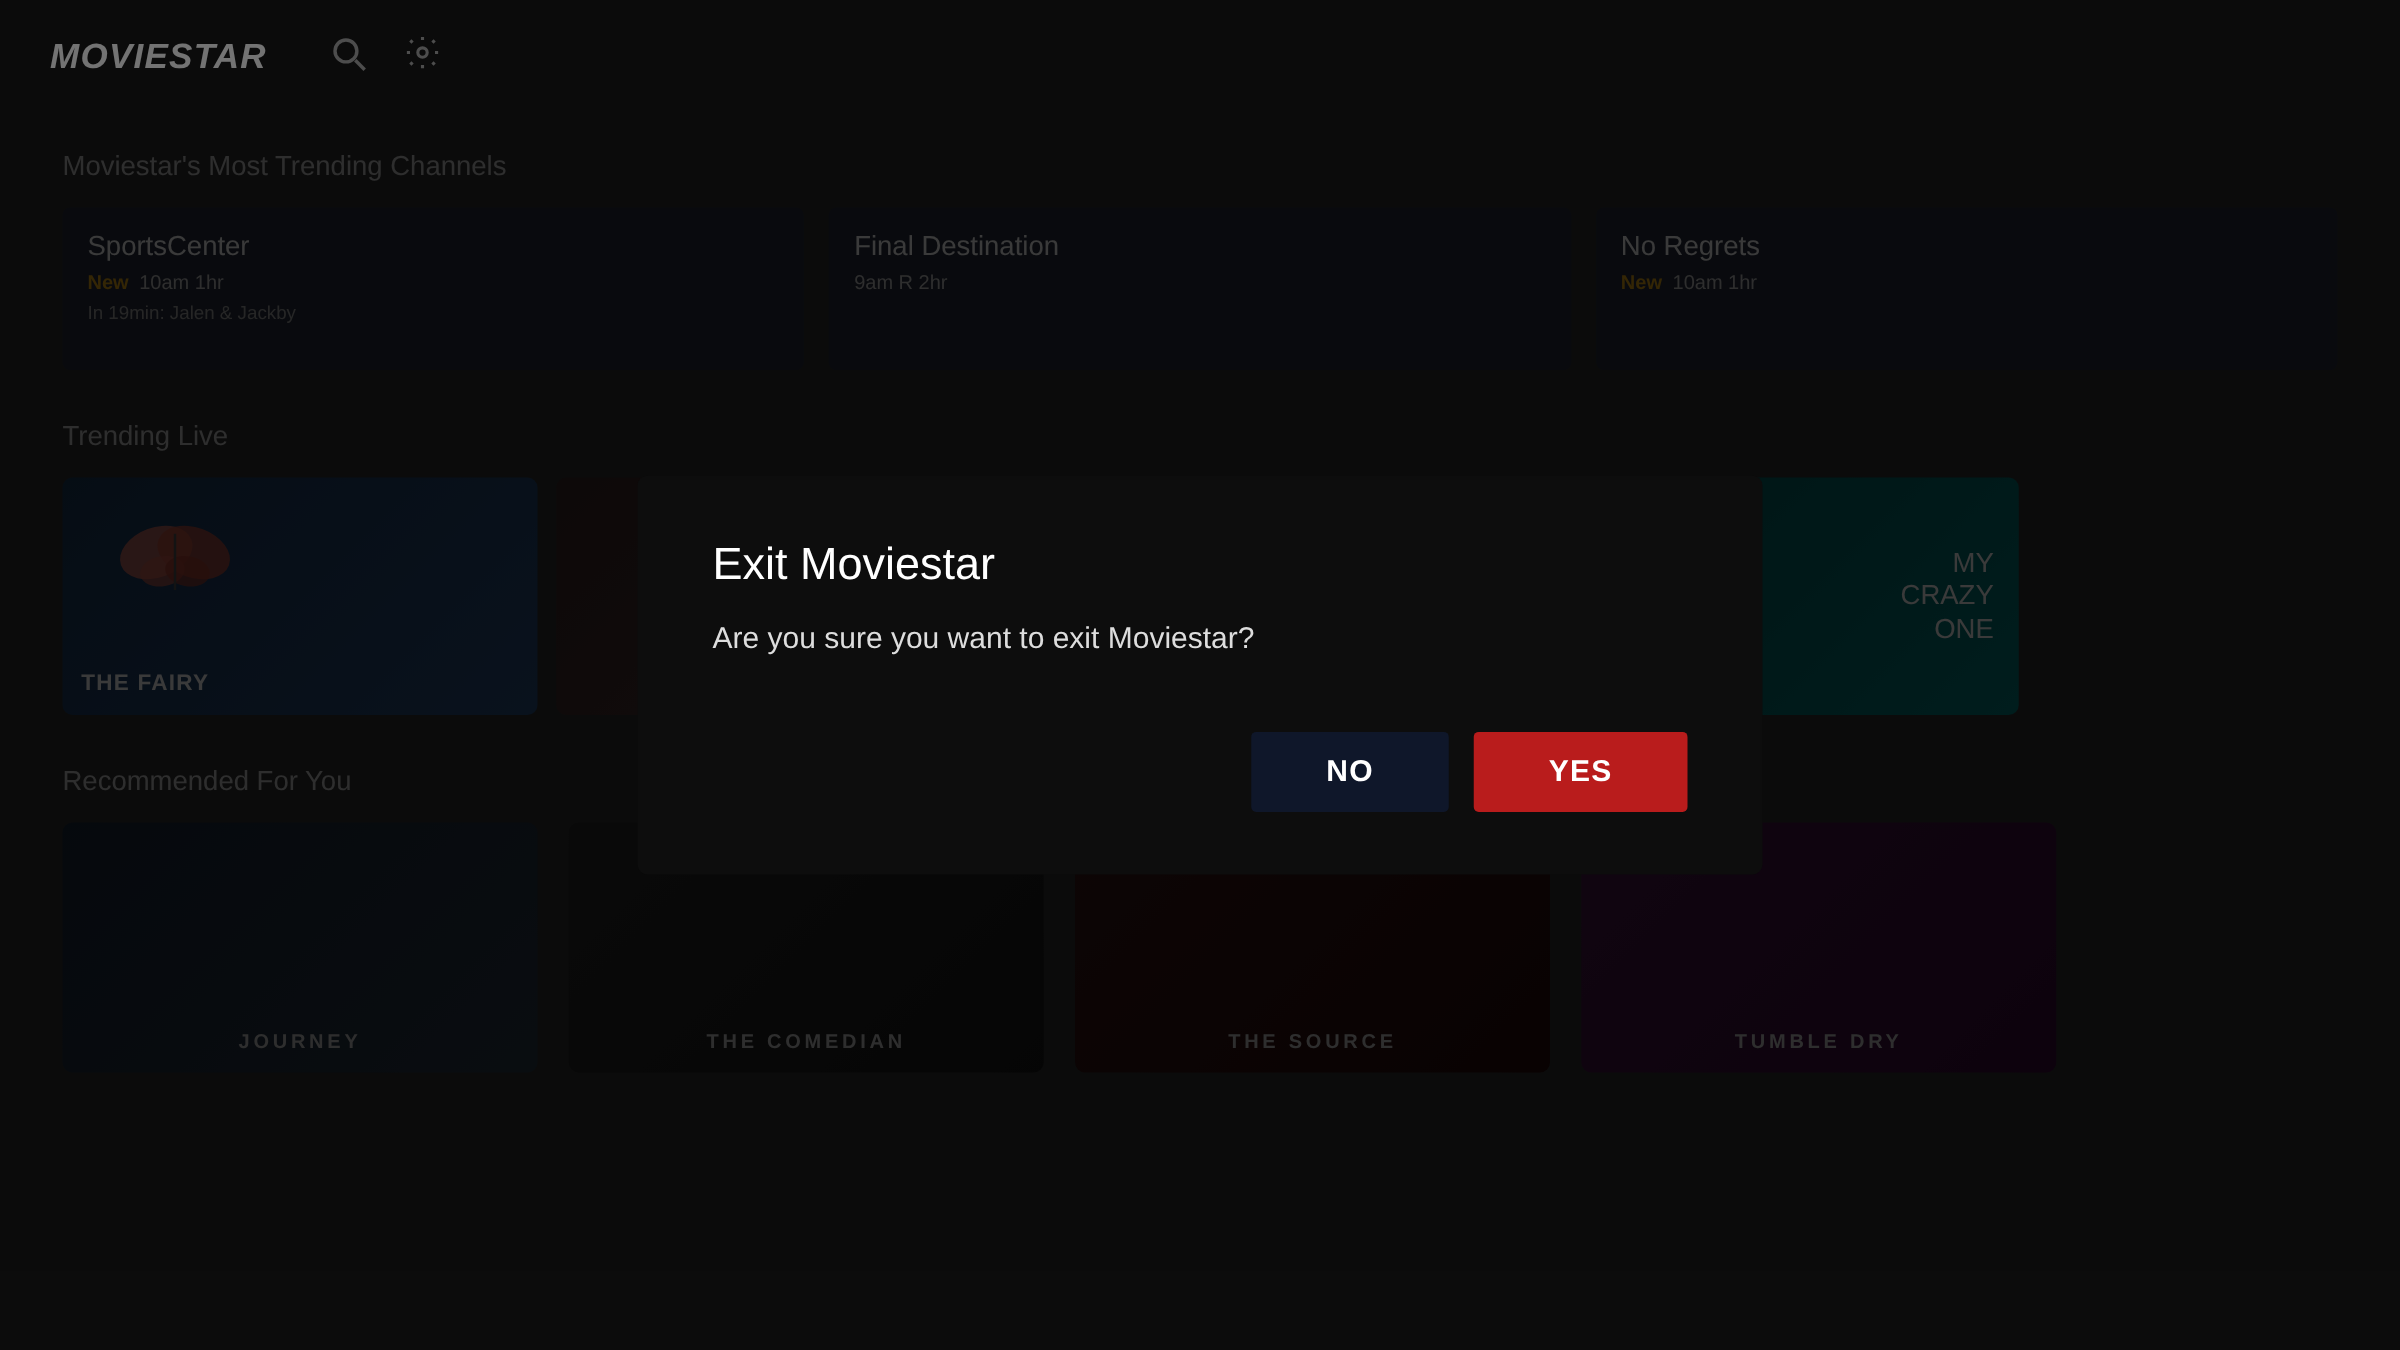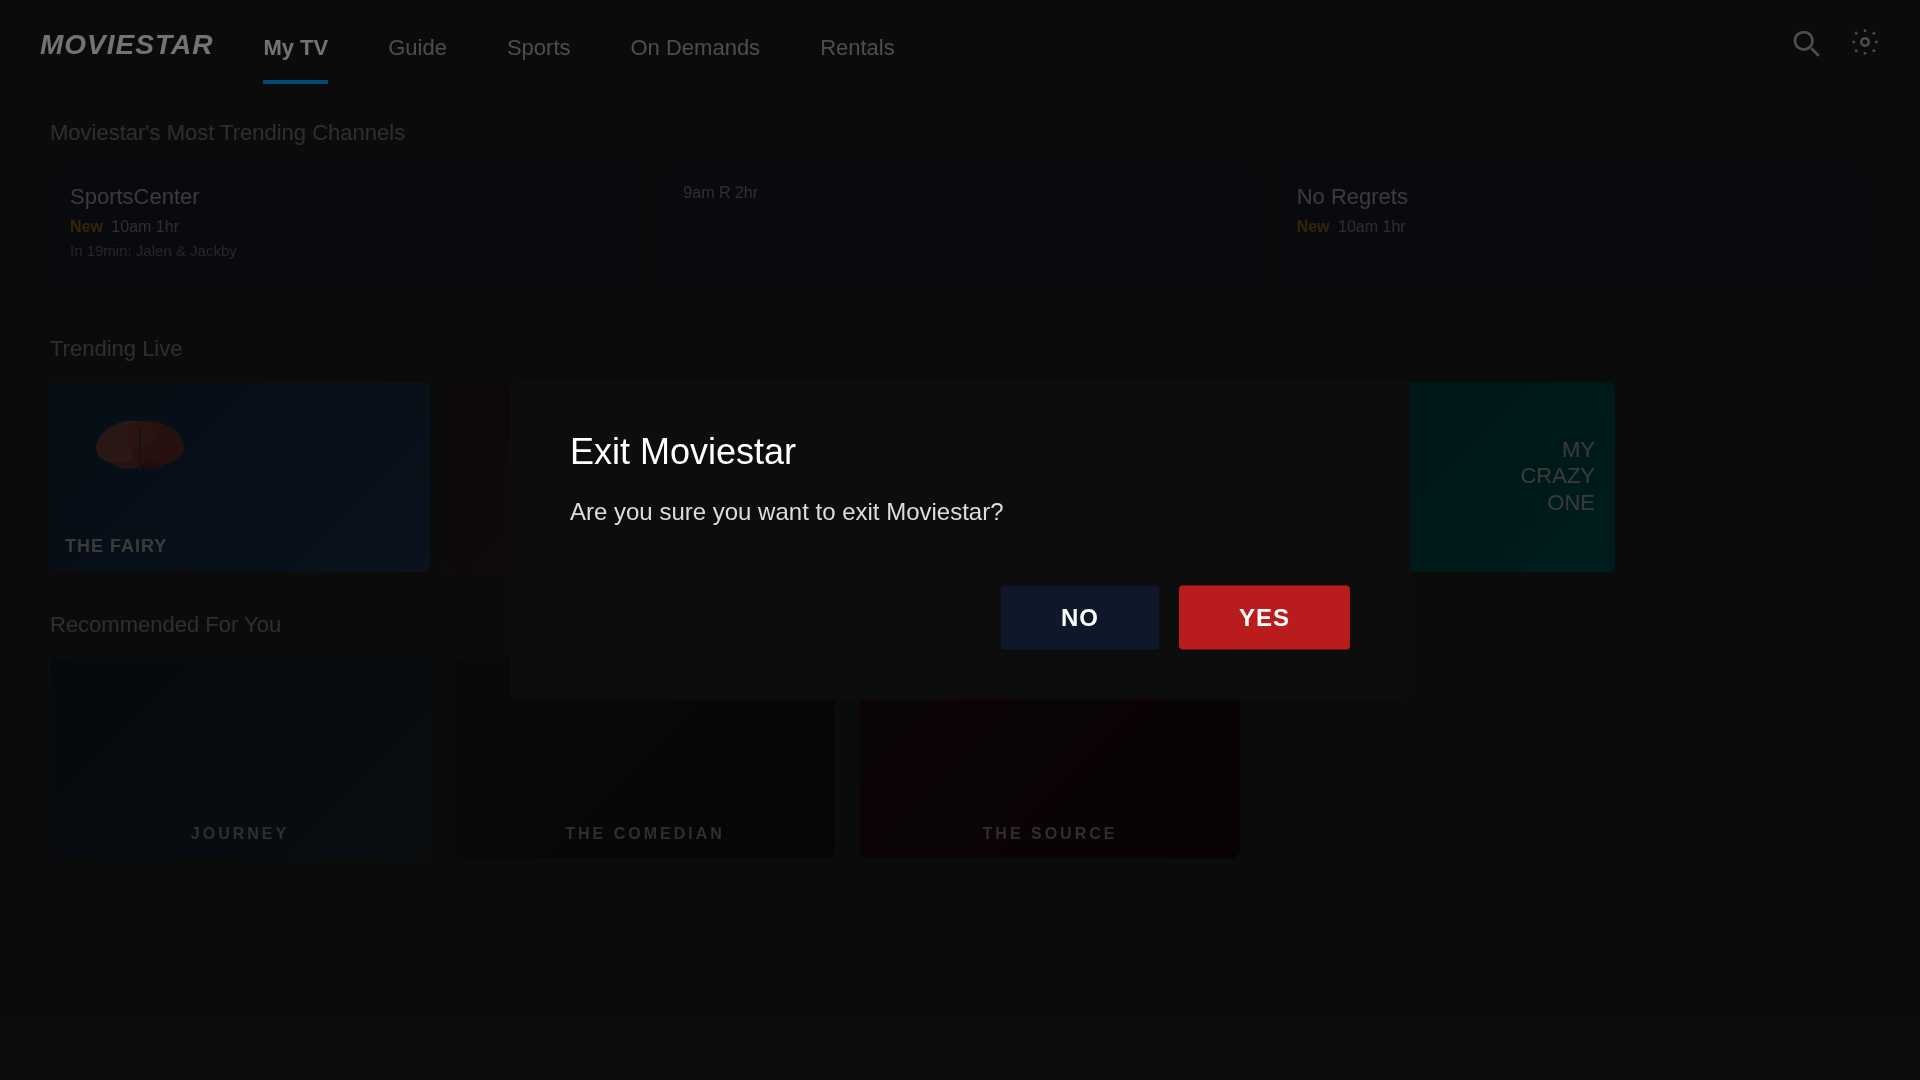--- a/index.html
+++ b/index.html
@@ -283,29 +283,20 @@
       flex: 1;
       height: 100%;
       padding-top: 10px;
     }
   </style>
 </head>
 <body>
 
 <div class="header">
   <div class="logo">MOVIESTAR</div>
-  <div class="header-nav-container">
-    <nav class="nav">
-      <span class="nav-item active">My TV</span>
-      <span class="nav-item">Guide</span>
-      <span class="nav-item">Sports</span>
-      <span class="nav-item">On Demands</span>
-      <span class="nav-item">Rentals</span>
-    </nav>
-  </div>
   <div class="header-icons">
     <span class="header-icon">
       <svg width="30" height="30" viewBox="0 0 24 24" fill="none" stroke="#aaaaaa" stroke-width="2.2">
         <circle cx="11" cy="11" r="7"></circle>
         <line x1="17" y1="17" x2="23" y2="23"></line>
       </svg>
     </span>
     <span class="header-icon">
       <svg width="30" height="30" viewBox="0 0 24 24" fill="none" stroke="#aaaaaa" stroke-width="2">
         <circle cx="12" cy="12" r="3"></circle>
@@ -322,20 +313,21 @@
     <div class="channels-row">
       <div class="channel-card">
         <div class="channel-name">SportsCenter</div>
         <div class="channel-time">
           <span class="new-badge">New</span>
           <span>10am 1hr</span>
         </div>
         <div class="channel-subtitle">In 19min: Jalen &amp; Jackby</div>
       </div>
       <div class="channel-card">
+        <div class="channel-name">Final Destination</div>
         <div class="channel-time">
           <span>9am R 2hr</span>
         </div>
       </div>
       <div class="channel-card">
         <div class="channel-name">No Regrets</div>
         <div class="channel-time">
           <span class="new-badge">New</span>
           <span>10am 1hr</span>
         </div>
@@ -372,20 +364,23 @@
     <div class="recommended-row">
       <div class="rec-card rec-card-1">
         <div class="rec-label">JOURNEY</div>
       </div>
       <div class="rec-card rec-card-2">
         <div class="rec-label">THE COMEDIAN</div>
       </div>
       <div class="rec-card rec-card-3">
         <div class="rec-label">THE SOURCE</div>
       </div>
+      <div class="rec-card rec-card-4">
+        <div class="rec-label">TUMBLE DRY</div>
+      </div>
     </div>
   </div>
 
 </div>
 
 <div class="overlay"></div>
 
 <div class="modal">
   <div class="modal-title">Exit Moviestar</div>
   <div class="modal-message">Are you sure you want to exit Moviestar?</div>

